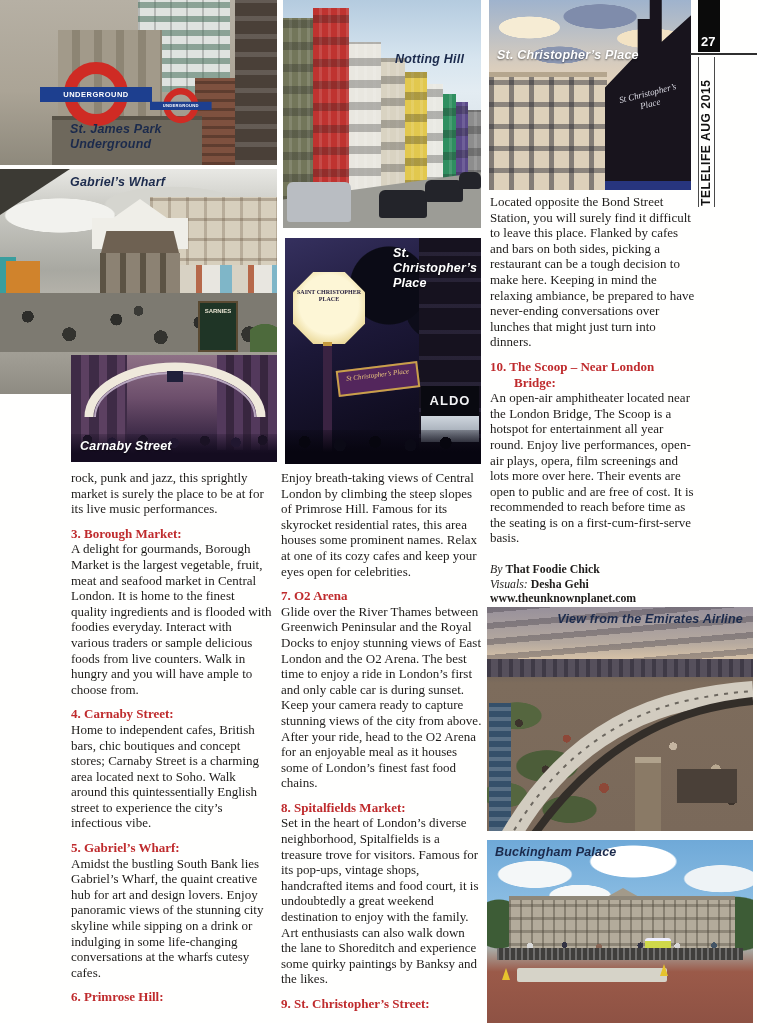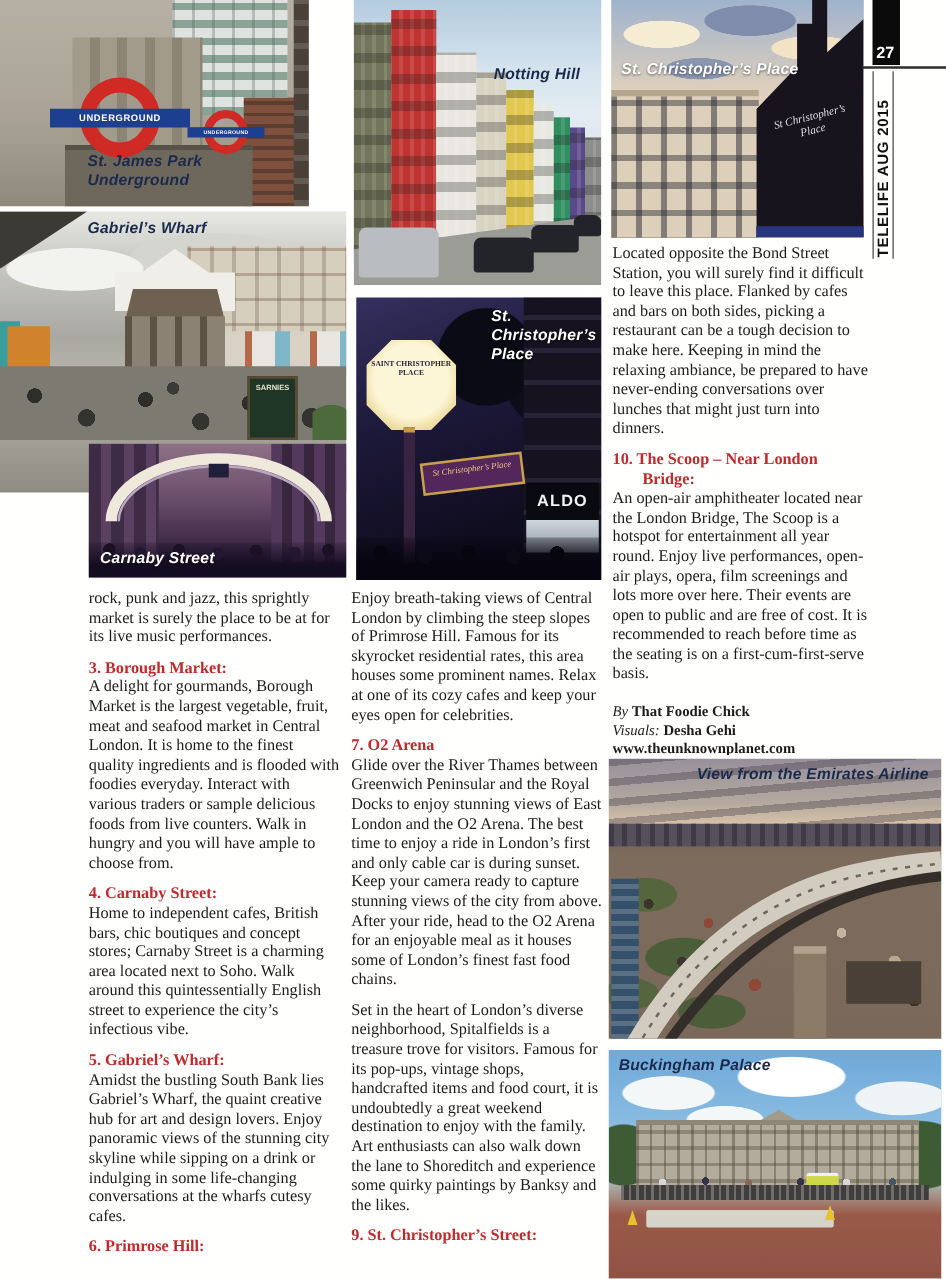--- a/index.html
+++ b/index.html
@@ -26,21 +26,21 @@
   .hrule{position:absolute;left:690px;top:53px;width:67px;height:2px;background:#2f2f2f;}
   .vline{position:absolute;top:57px;width:1px;height:150px;background:#4a4a4a;}
   .vtext{position:absolute;left:699px;top:58px;width:15px;height:148px;
          writing-mode:vertical-rl;transform:rotate(180deg);
          font-family:"Liberation Sans",sans-serif;font-weight:bold;font-size:12px;
          letter-spacing:.6px;color:#111;text-align:left;}
   
   .photo{position:absolute;overflow:hidden;}
   .ph-el{position:absolute;}
   
-  .pA{left:0;top:0;width:247px;height:165px;background:linear-gradient(180deg,#b6b0a4 0%,#aba496 55%,#8e897c 100%);}
+  .pA{left:0;top:0;width:277px;height:165px;background:linear-gradient(180deg,#b6b0a4 0%,#aba496 55%,#8e897c 100%);}
   .pA-white{left:138px;top:0;width:92px;height:92px;background:#dfe3e0;
             background-image:repeating-linear-gradient(0deg,rgba(70,110,90,.55) 0 6px,transparent 6px 14px),
                              repeating-linear-gradient(90deg,rgba(60,60,60,.25) 0 2px,transparent 2px 16px);}
   .pA-brick{left:195px;top:78px;width:46px;height:87px;background:#7e513f;
             background-image:repeating-linear-gradient(0deg,rgba(0,0,0,.25) 0 3px,transparent 3px 9px);}
   .pA-dark{left:235px;top:0;width:42px;height:165px;background:#4a4038;
            background-image:repeating-linear-gradient(0deg,rgba(255,255,255,.14) 0 5px,transparent 5px 18px);}
   .pA-pilaster{left:58px;top:30px;width:104px;height:86px;
                background:repeating-linear-gradient(90deg,#a29a8a 0 14px,#8d8574 14px 22px);}
   .pA-entr{left:52px;top:116px;width:150px;height:49px;background:#6e685c;
@@ -346,20 +346,21 @@
     </div>
   </div>
 
   <div class="col" style="left:281px;top:470px;width:202px;height:553px;">
     <p>Enjoy breath-taking views of Central London by climbing the steep slopes of Primrose Hill. Famous for its skyrocket residential rates, this area houses some prominent names. Relax at one of its cozy cafes and keep your eyes open for celebrities.</p>
     <div class="sec">
       <h3>7. O2 Arena</h3>
       <p>Glide over the River Thames between Greenwich Peninsular and the Royal Docks to enjoy stunning views of East London and the O2 Arena. The best time to enjoy a ride in London’s first and only cable car is during sunset. Keep your camera ready to capture stunning views of the city from above. After your ride, head to the O2 Arena for an enjoyable meal as it houses some of London’s finest fast food chains.</p>
     </div>
     <div class="sec">
+      <h3>8. Spitalfields Market:</h3>
       <p>Set in the heart of London’s diverse neighborhood, Spitalfields is a treasure trove for visitors. Famous for its pop-ups, vintage shops, handcrafted items and food court, it is undoubtedly a great weekend destination to enjoy with the family. Art enthusiasts can also walk down the lane to Shoreditch and experience some quirky paintings by Banksy and the likes.</p>
     </div>
     <div class="sec">
       <h3>9. St. Christopher’s Street:</h3>
     </div>
   </div>
 
   <div class="col" style="left:490px;top:194px;width:206px;height:410px;">
     <p>Located opposite the Bond Street Station, you will surely find it difficult to leave this place. Flanked by cafes and bars on both sides, picking a restaurant can be a tough decision to make here. Keeping in mind the relaxing ambiance, be prepared to have never-ending conversations over lunches that might just turn into dinners.</p>
     <div class="sec">

